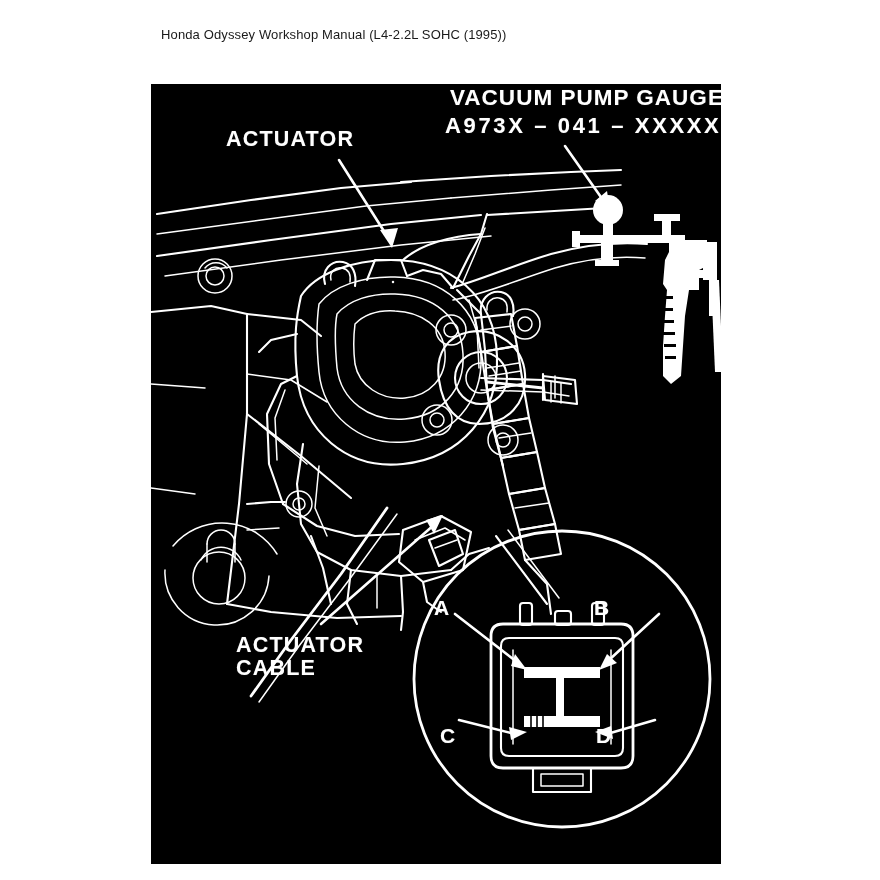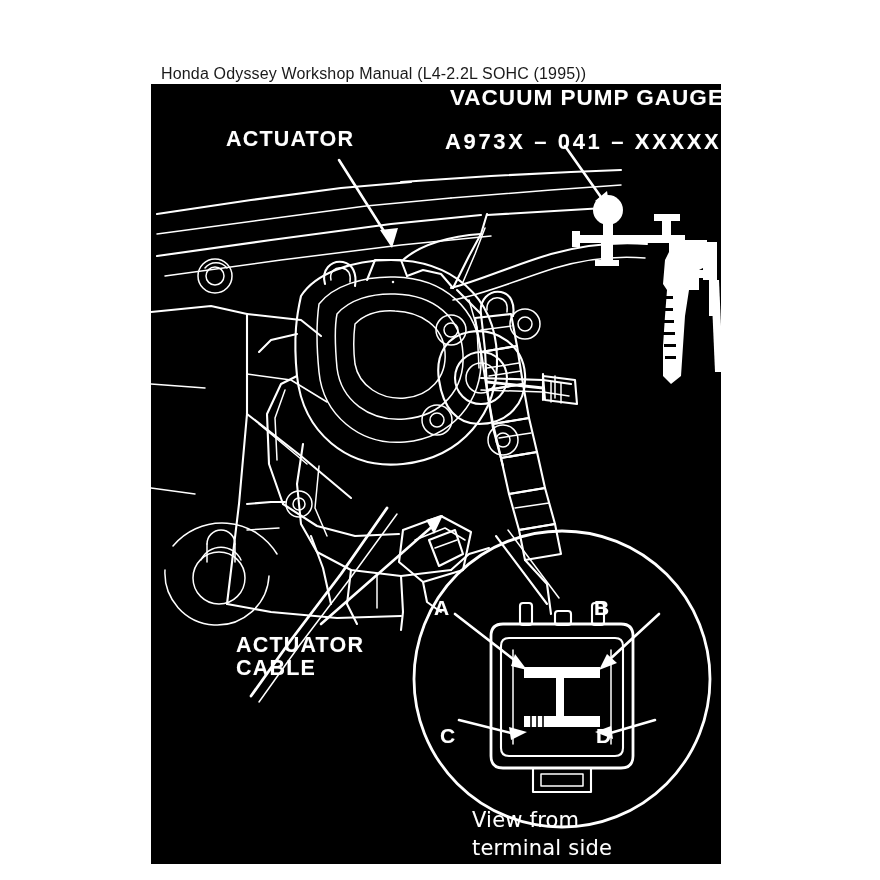--- a/index.html
+++ b/index.html
@@ -15,26 +15,25 @@
     font-family: "Liberation Sans", sans-serif;
     overflow: hidden;
   }
 
   
   #header-text {
     position: absolute;
     left: 161px;
     top: 29px;
     width: 600px;
-    font-size: 16px;
+    font-size: 13px;
     line-height: 12.3px;
     color: #1a1a1a;
     letter-spacing: 0.01em;
     white-space: normal;
-    margin-top: 39px;
   }
   #header-text .hdr-line { display: block; }
 
   
   #figure-panel {
     position: absolute;
     left: 151px;
     top: 84px;
     width: 570px;
     height: 780px;
@@ -65,21 +64,20 @@
     left: 299px;
     top: 2px;
     font-size: 22.5px;
     letter-spacing: 0.045em;
   }
   #label-part-number {
     left: 294px;
     top: 30px;
     font-size: 22px;
     letter-spacing: 0.12em;
-    margin-top: 16px;
   }
   #label-actuator {
     left: 75px;
     top: 44px;
     font-size: 21.5px;
   }
   #label-actuator-cable {
     left: 85px;
     top: 550px;
     font-size: 21.5px;
@@ -373,16 +371,14 @@
   <div class="callout" id="label-actuator">ACTUATOR</div>
 
   <div class="callout" id="label-actuator-cable">ACTUATOR
 CABLE</div>
 
   <div class="terminal-letter" id="terminal-letter-a">A</div>
   <div class="terminal-letter" id="terminal-letter-b">B</div>
   <div class="terminal-letter" id="terminal-letter-c">C</div>
   <div class="terminal-letter" id="terminal-letter-d">D</div>
 
-  <div id="caption-view">View from
-terminal side</div>
 
 </div>
 
 </body></html>

